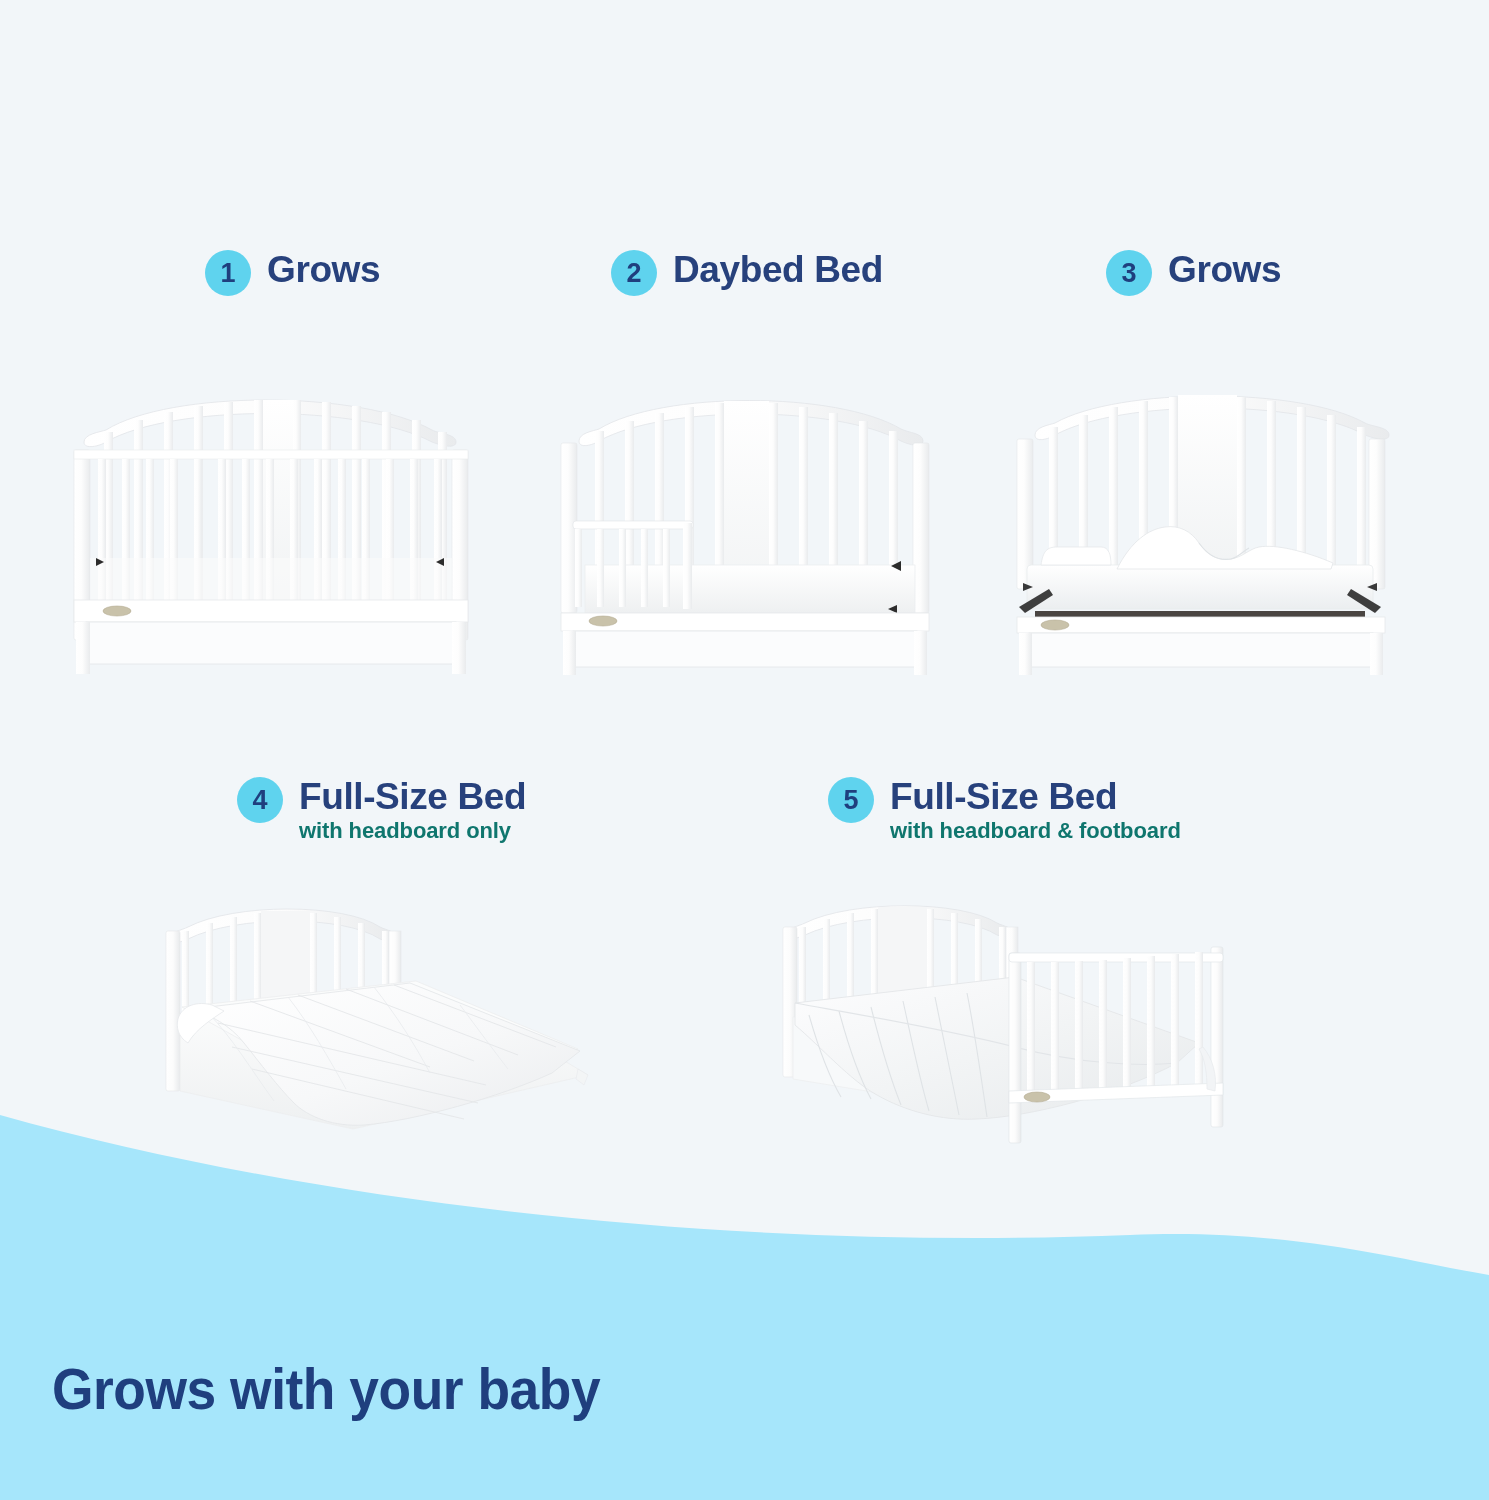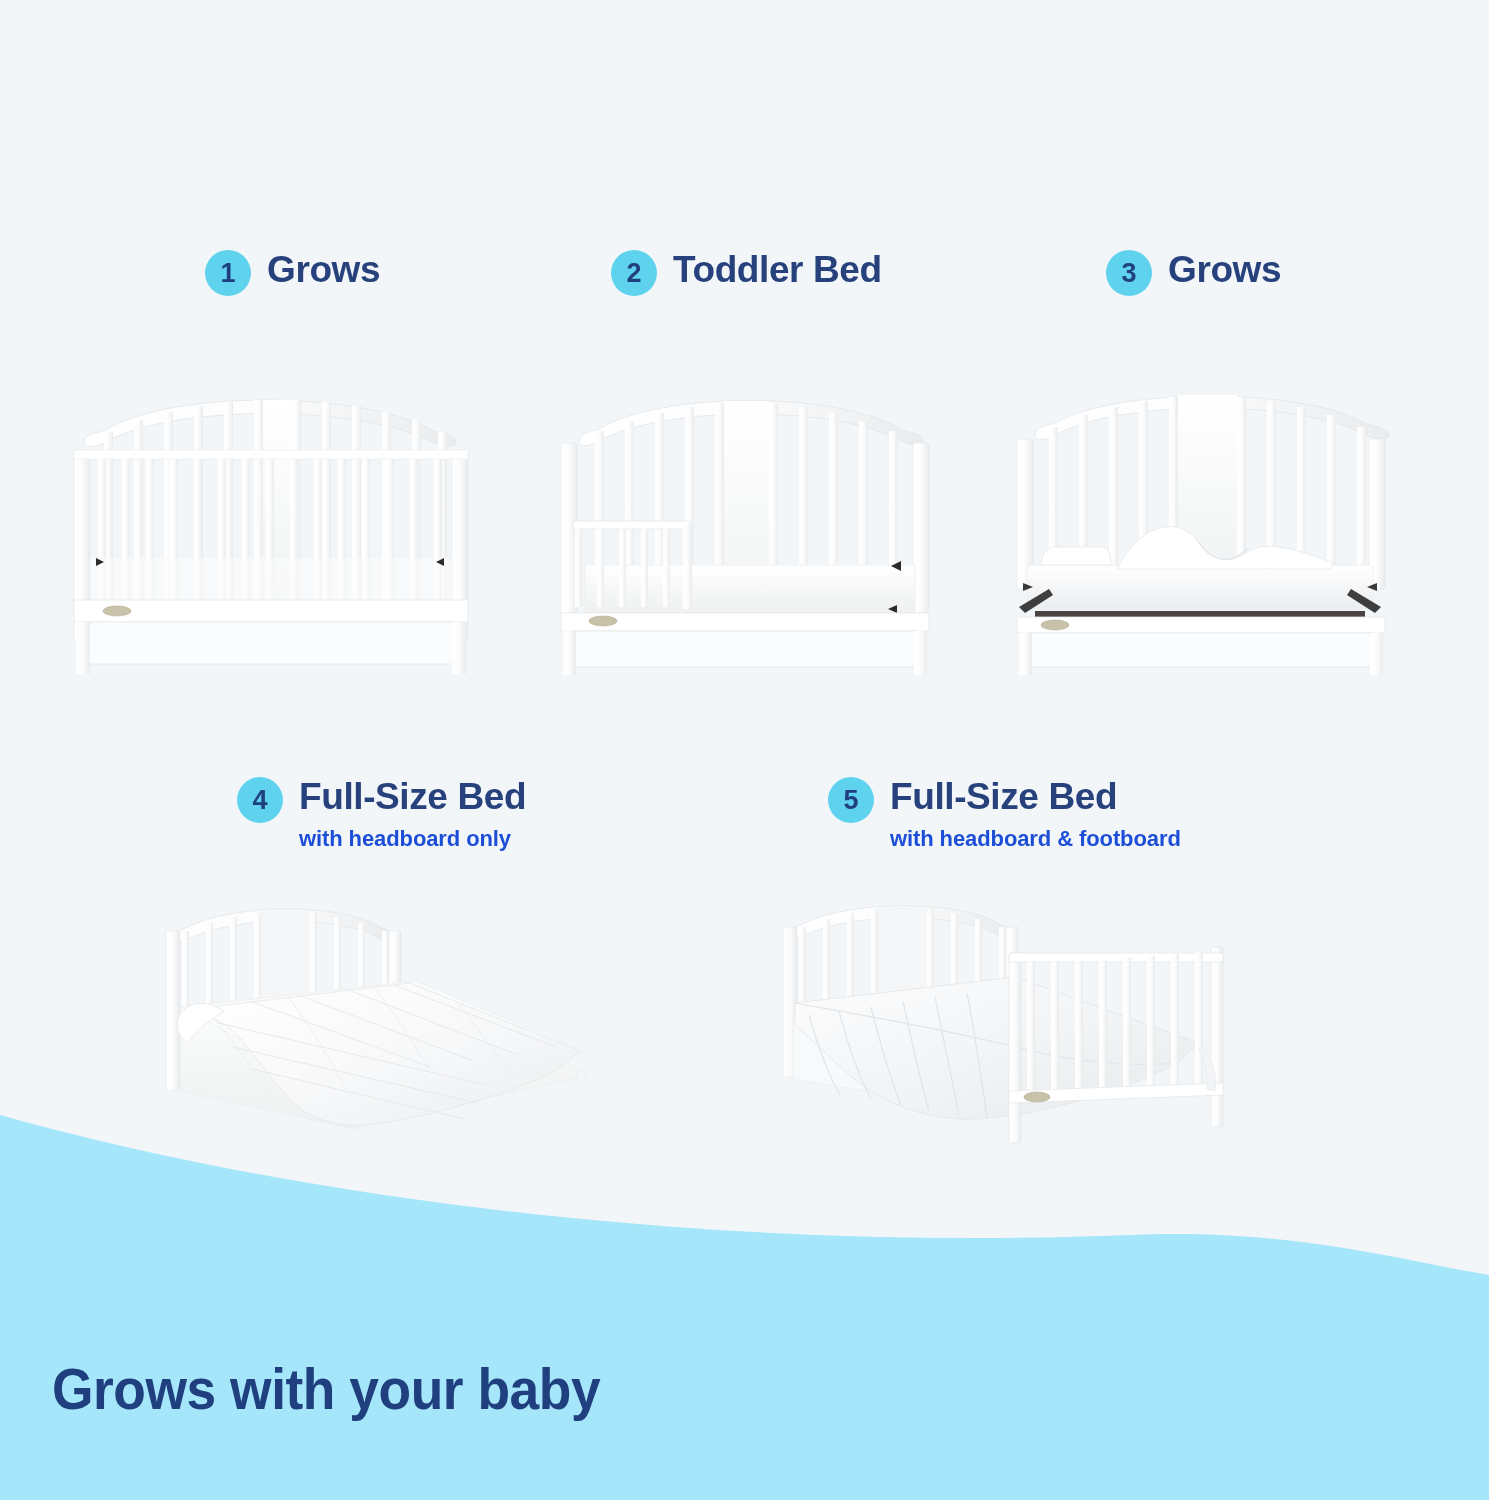--- a/index.html
+++ b/index.html
@@ -39,22 +39,22 @@
     display:flex; align-items:center; justify-content:center;
     flex:0 0 auto;
     line-height:1;
   }
   .step-texts { display:flex; flex-direction:column; }
   .step-title {
     font-size:37px; font-weight:bold; color:#27417C;
     line-height:1.06; letter-spacing:-0.4px; white-space:nowrap;
   }
   .step-sub {
-    font-size:22px; font-weight:bold; color:#1d4ed8;
-    line-height:1.25; letter-spacing:-0.1px; white-space:nowrap; margin-top:9px;
+    font-size:22px; font-weight:bold; color:#0f766e;
+    line-height:1.25; letter-spacing:-0.1px; white-space:nowrap; margin-top:1px;
   }
 
   
   #step-1 { left:205px; top:250px; }
   #step-2 { left:611px; top:250px; }
   #step-3 { left:1106px; top:250px; }
   #step-4 { left:237px; top:777px; }
   #step-5 { left:828px; top:777px; }
 
   
@@ -83,21 +83,21 @@
   <div class="step-label" id="step-1">
     <div class="badge">1</div>
     <div class="step-texts">
       <div class="step-title">Grows</div>
     </div>
   </div>
 
   <div class="step-label" id="step-2">
     <div class="badge">2</div>
     <div class="step-texts">
-      <div class="step-title">Toddler Bed</div>
+      <div class="step-title">Daybed Bed</div>
     </div>
   </div>
 
   <div class="step-label" id="step-3">
     <div class="badge">3</div>
     <div class="step-texts">
       <div class="step-title">Grows</div>
     </div>
   </div>
 

